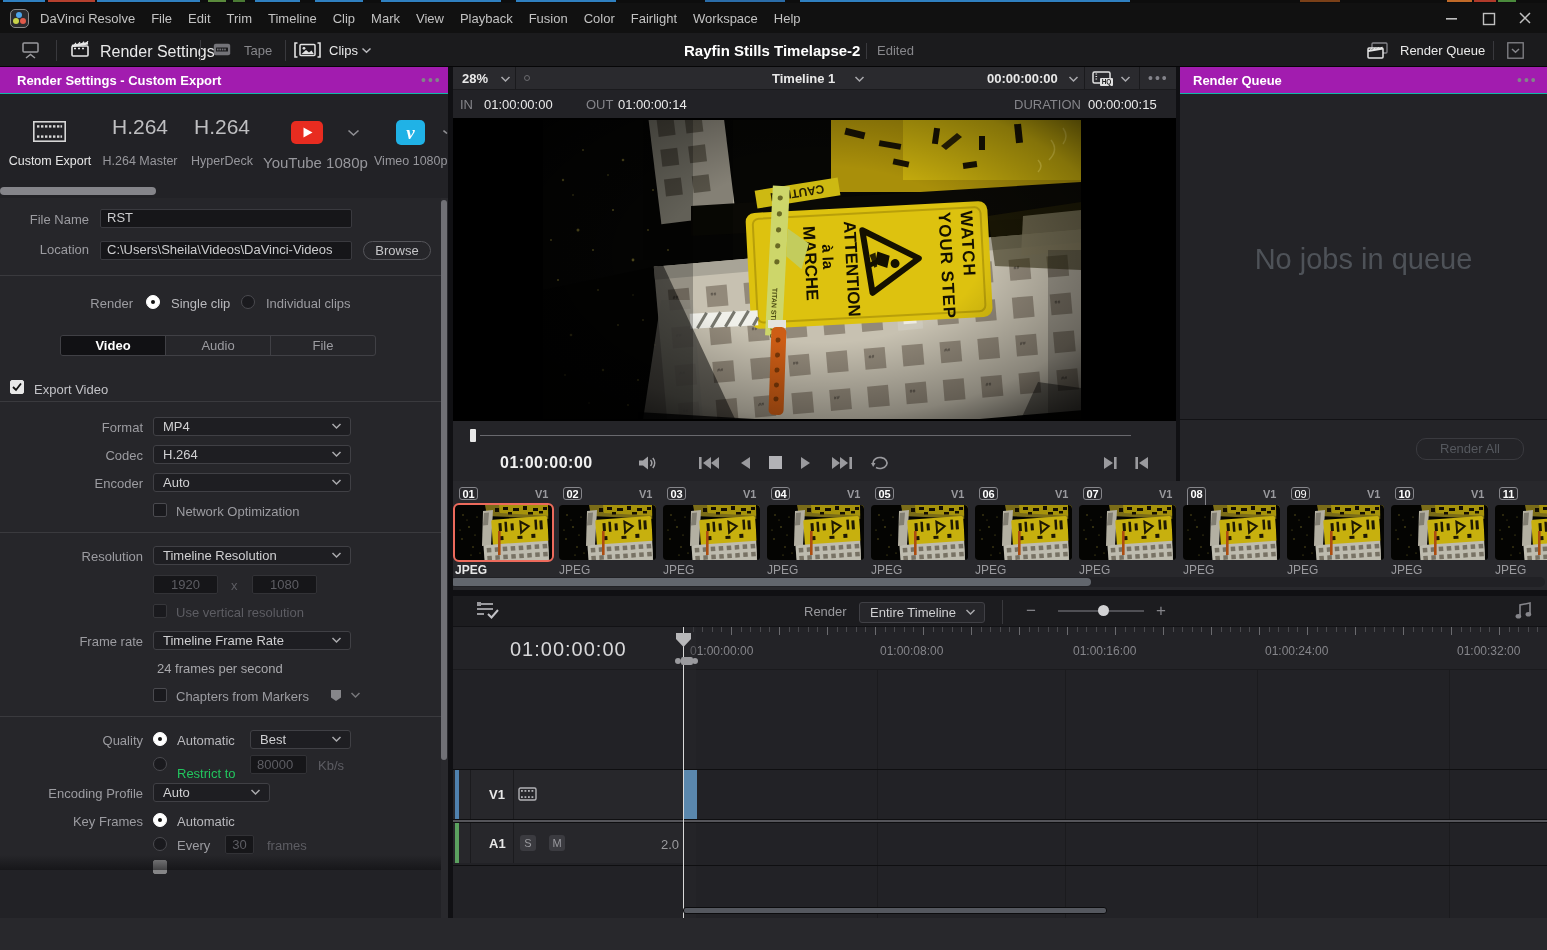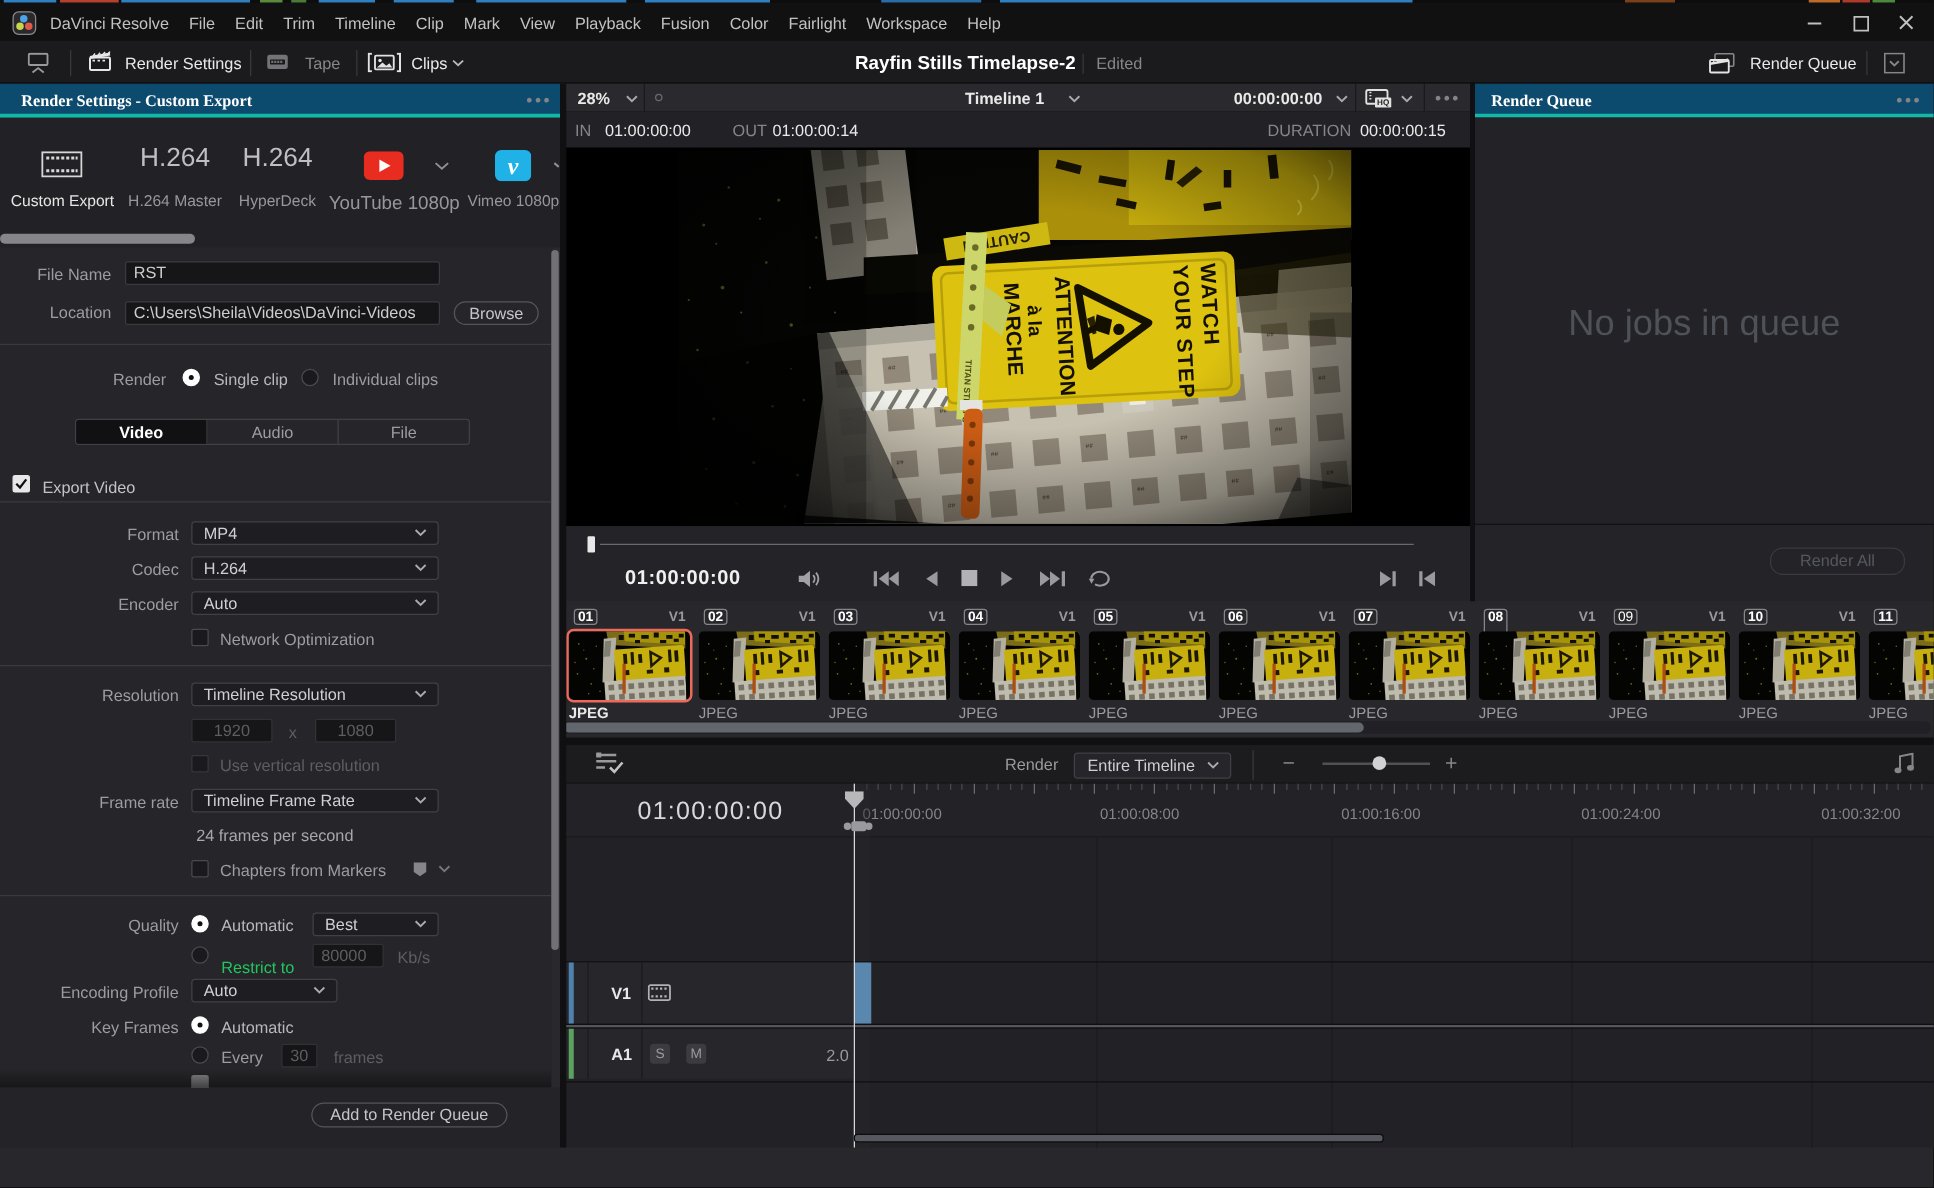--- a/index.html
+++ b/index.html
@@ -16,21 +16,21 @@
 #menubar .logo { width:19px; height:19px; margin-left:10px; border:1px solid #8a8a8a; border-radius:5px; background:#2a2a2e; position:relative; }
 #menubar .logo i { position:absolute; width:6px; height:6px; border-radius:50%; }
 #menubar .mi { color:#c2c2c2; font-size:13px; }
 
 
 #toolbar { left:0; top:33px; width:1547px; height:34px; background:#1b1b1d; border-bottom:1px solid #060607; }
 .vsep { position:absolute; width:1px; background:#39393d; }
 #ttl { color:#fff; font-weight:bold; font-size:15px; }
 
 
-.phead { position:absolute; height:27px; background:#0c4a6e; border-bottom:3px solid #14b8a6; color:#ffffff; font-weight:bold; font-size:13px; line-height:27px;font-family:Liberation Serif, serif; }
+.phead { position:absolute; height:27px; background:#a21caf; border-bottom:1px solid #14b8a6; color:#ffffff; font-weight:bold; font-size:13px; line-height:27px; }
 .dots { color:#83838a; letter-spacing:2px; font-size:14px; }
 
 #leftpanel { left:0; top:67px; width:448px; height:851px; background:#222226; }
 #leftform { position:absolute; left:0; top:131px; width:441px; height:672px; background:#26262a; }
 #leftbtnarea { position:absolute; left:0; top:803px; width:448px; height:48px; background:#242428; }
 
 .inp { position:absolute; background:#161619; border:1px solid #3a3a3f; border-radius:2px; color:#cdcdcf; font-size:13px; padding-left:6px; line-height:16px; }
 .dd { position:absolute; background:#1e1e22; border:1px solid #404045; border-radius:3px; color:#d0d0d2; font-size:13px; }
 .dd .chev { position:absolute; right:8px; top:50%; margin-top:-4px; }
 .lbl { position:absolute; color:#9c9ca1; font-size:13px; text-align:right; }
@@ -107,21 +107,21 @@
       <rect x="1" y="1" width="15" height="9" rx="1" fill="none" stroke="#9a9a9e" stroke-width="1.5"></rect>
       <path d="M4 16 L8.5 12.5 L13 16" fill="none" stroke="#9a9a9e" stroke-width="1.5"></path>
     </svg>
     <div class="vsep" style="left:56px;top:7px;height:21px"></div>
     <svg class="abs" style="left:71px;top:8px" width="19" height="17" viewBox="0 0 19 17">
       <rect x="1" y="5" width="16" height="10" rx="1" fill="none" stroke="#e6e6e6" stroke-width="1.6"></rect>
       <path d="M1 5 L17 2.2" stroke="#e6e6e6" stroke-width="2.4"></path>
       <path d="M3 4.6 L5 1.8 M7 3.9 L9 1.2 M11 3.2 L13 0.6 M15 2.6 L17 0.2" stroke="#e6e6e6" stroke-width="1.2"></path>
       <path d="M3 7.5 h2 M7 7.5 h2 M11 7.5 h2" stroke="#e6e6e6" stroke-width="1.4"></path>
     </svg>
-    <span class="abs w" style="left:100px;top:10px;font-size:13px">Render Settings</span>
+    <span class="abs w" style="left:100px;top:10px;font-size:16px">Render Settings</span>
     <div class="vsep" style="left:200px;top:7px;height:21px"></div>
     <svg class="abs" style="left:213px;top:10px" width="18" height="13" viewBox="0 0 18 13">
       <rect x="0.8" y="0.8" width="16.4" height="11.4" rx="2" fill="#737378"></rect>
       <rect x="3" y="4.5" width="12" height="4" rx="0.5" fill="#1b1b1d"></rect>
       <rect x="4" y="5.6" width="1.6" height="1.8" fill="#737378"></rect>
       <rect x="6.4" y="5.6" width="1.6" height="1.8" fill="#737378"></rect>
       <rect x="8.8" y="5.6" width="1.6" height="1.8" fill="#737378"></rect>
       <rect x="11.2" y="5.6" width="1.6" height="1.8" fill="#737378"></rect>
     </svg>
     <span class="abs" style="left:244px;top:10px;color:#87878b">Tape</span>
@@ -281,23 +281,20 @@
       <div class="radio" style="left:153px;top:639px"></div>
       <span class="abs" style="left:177px;top:640px;color:#9c9ca1">Every</span>
       <div class="inp dim" style="left:225px;top:637px;width:29px;height:19px;border-color:#323236;text-align:center;padding-left:0;line-height:17px">30</div>
       <span class="abs dim" style="left:267px;top:640px">frames</span>
       <div class="cb on" style="left:153px;top:662px;opacity:0.5"></div>
     </div>
 
     <div class="abs" style="left:441px;top:131px;width:7px;height:720px;background:#29292d"></div>
     <div class="abs" style="left:441px;top:133px;width:6px;height:560px;background:#707075;border-radius:3px"></div>
     <div class="abs" style="left:0;top:788px;width:441px;height:15px;background:linear-gradient(to bottom, rgba(10,10,12,0), rgba(10,10,12,0.55))"></div>
-    <div class="abs" id="leftbtnarea">
-      <div class="pill" style="left:249px;top:12px;width:157px;height:20px;line-height:18px">Add to Render Queue</div>
-    </div>
   </div>
   <div class="abs" id="viewer">
 
     <div class="abs" style="left:0;top:0;width:729px;height:23px;background:#2a2a2e;border-bottom:1px solid #1a1a1d">
       <span class="abs w" style="left:14px;top:4px;font-weight:bold">28%</span>
       <svg class="abs" style="left:52px;top:9px" width="11" height="7" viewBox="0 0 11 7">
           <path d="M1.5 1 L5.5 5 L9.5 1" fill="none" stroke="#aaaaae" stroke-width="1.5"></path>
         </svg>
       <div class="vsep" style="left:67px;top:0;height:23px;background:#1a1a1d"></div>
       <div class="abs" style="left:76px;top:8px;width:6px;height:6px;border:1.5px solid #6a6a6e;border-radius:50%"></div>

